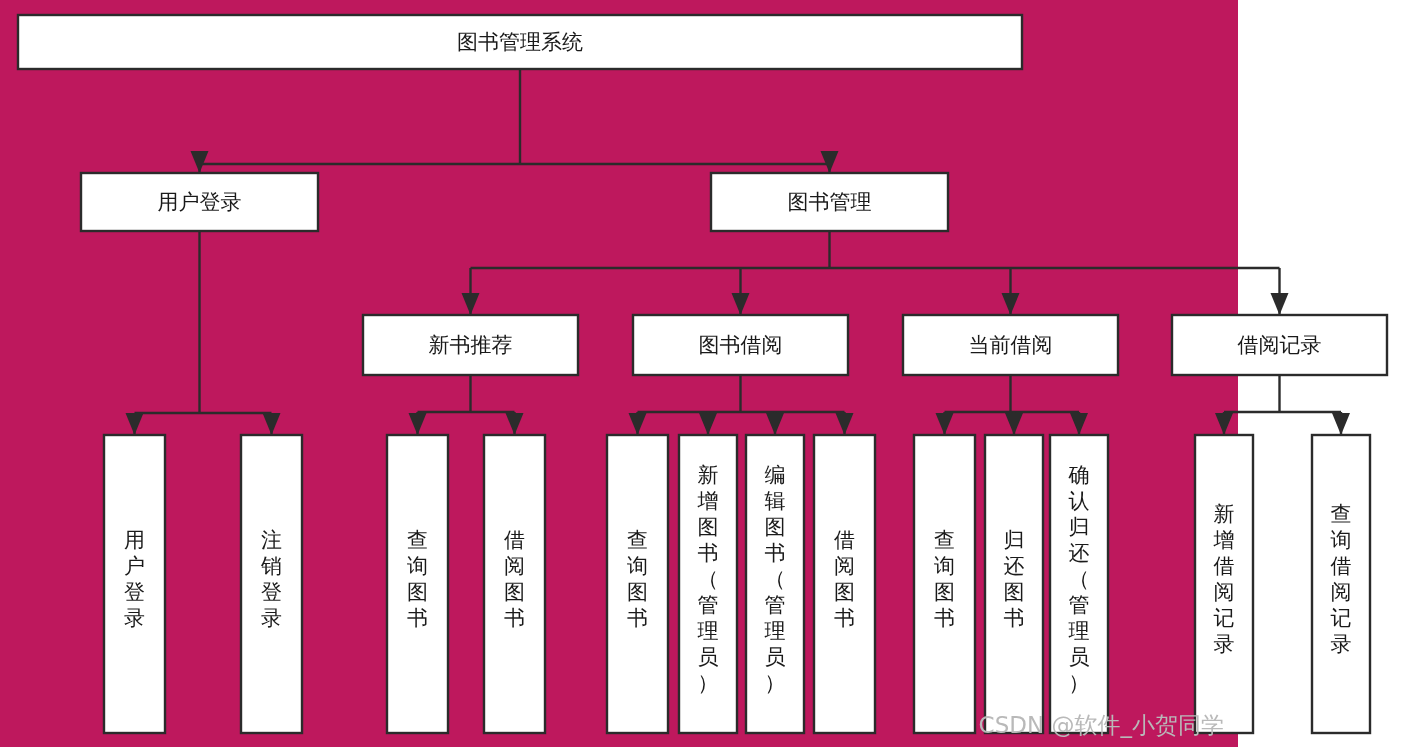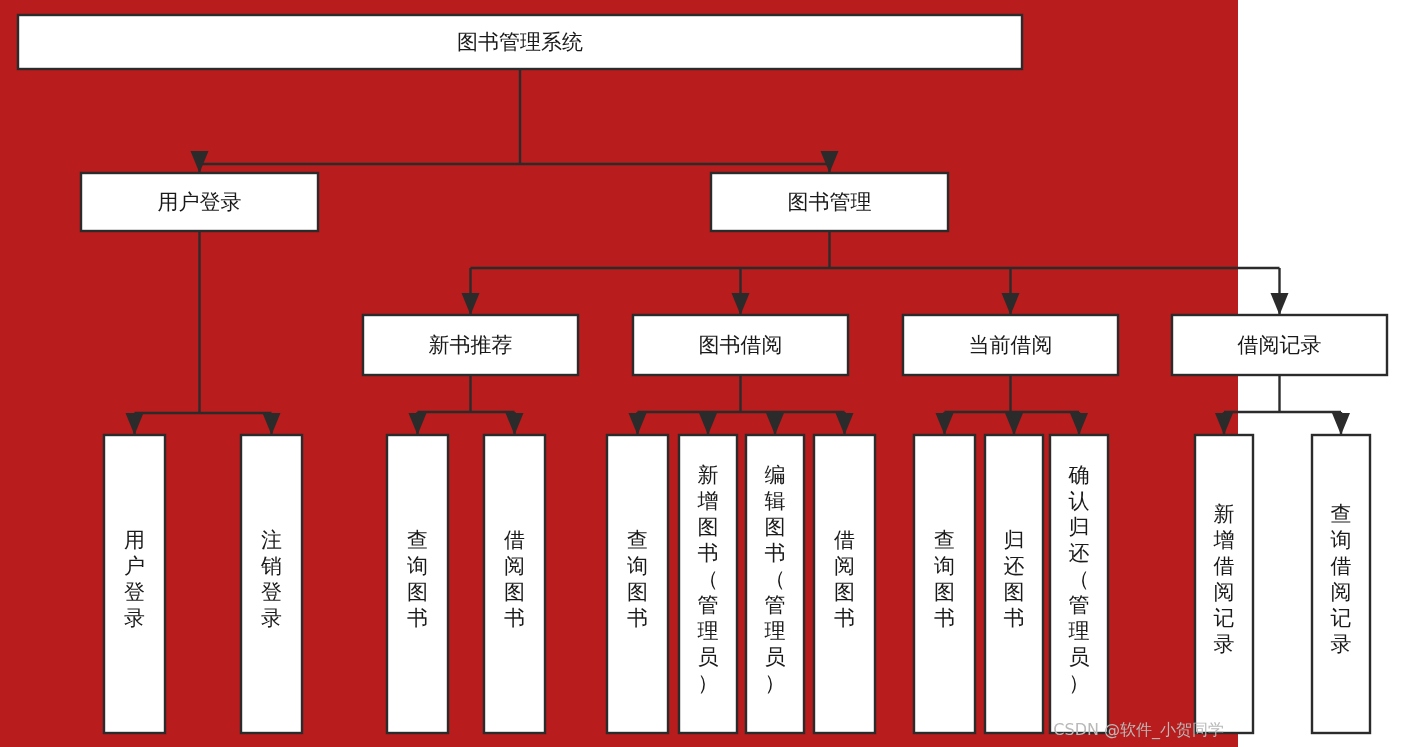--- a/index.html
+++ b/index.html
@@ -10,21 +10,21 @@
   body {
     width: 1405px;
     height: 747px;
     font-family: "DejaVu Sans", "Liberation Sans", sans-serif;
     overflow: hidden;
   }
   #diagram-root {
     position: relative;
     width: 1238px;
     height: 747px;
-    background: #b91c1c;
+    background: #be185d;
   }
   svg#tree-svg {
     position: absolute;
     left: 0;
     top: 0;
     width: 1405px;
     height: 747px;
     display: block;
   }
   .node-box {
@@ -53,21 +53,21 @@
     font-family: "DejaVu Sans", "Liberation Sans", sans-serif;
     font-size: 21px;
     fill: #1a1a1a;
     letter-spacing: 0px;
   }
   .watermark-text {
     position: absolute;
     right: 14px;
     bottom: 6px;
     font-family: "DejaVu Sans", "Liberation Sans", sans-serif;
-    font-size: 16px;
+    font-size: 23px;
     color: #b9b9b9;
     white-space: nowrap;
     pointer-events: none;
   }
 </style>
 </head>
 <body>
 
 <div id="diagram-root">
   <svg id="tree-svg" viewBox="0 0 1405 747" xmlns="http://www.w3.org/2000/svg">

